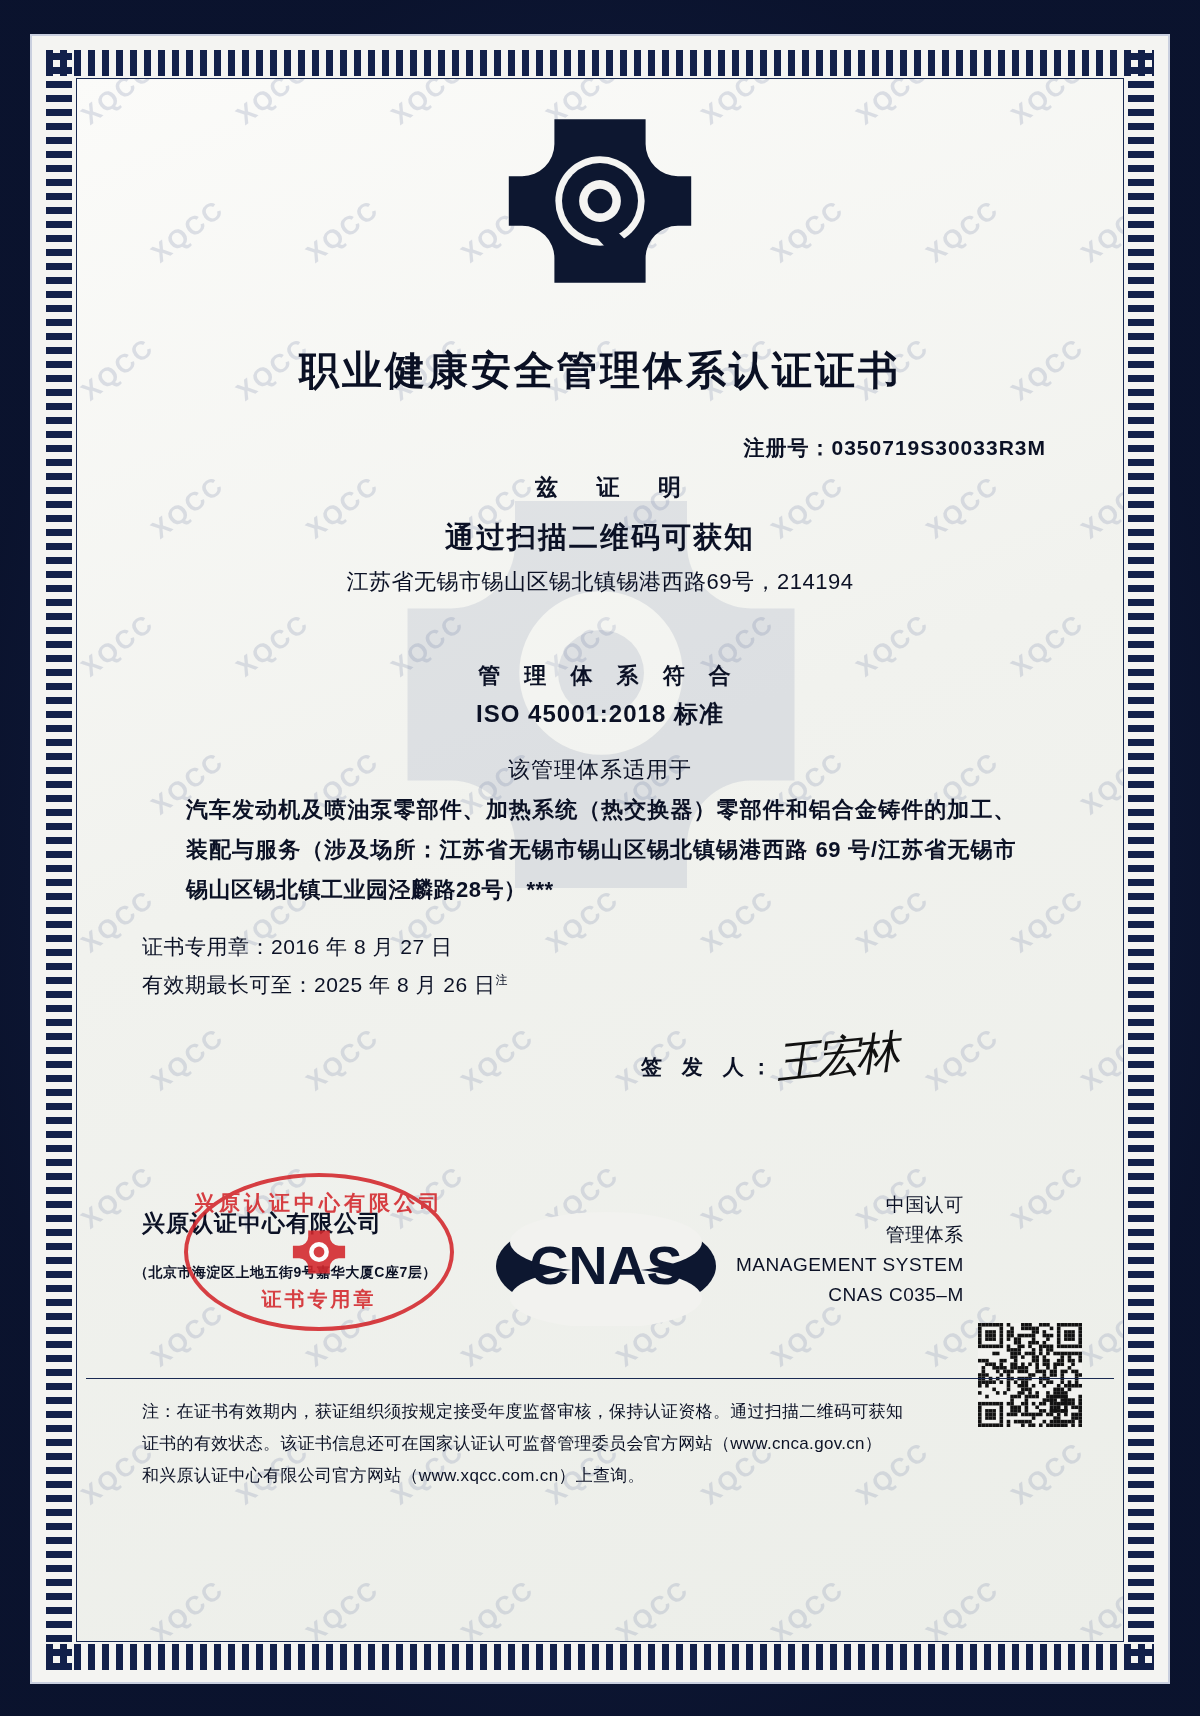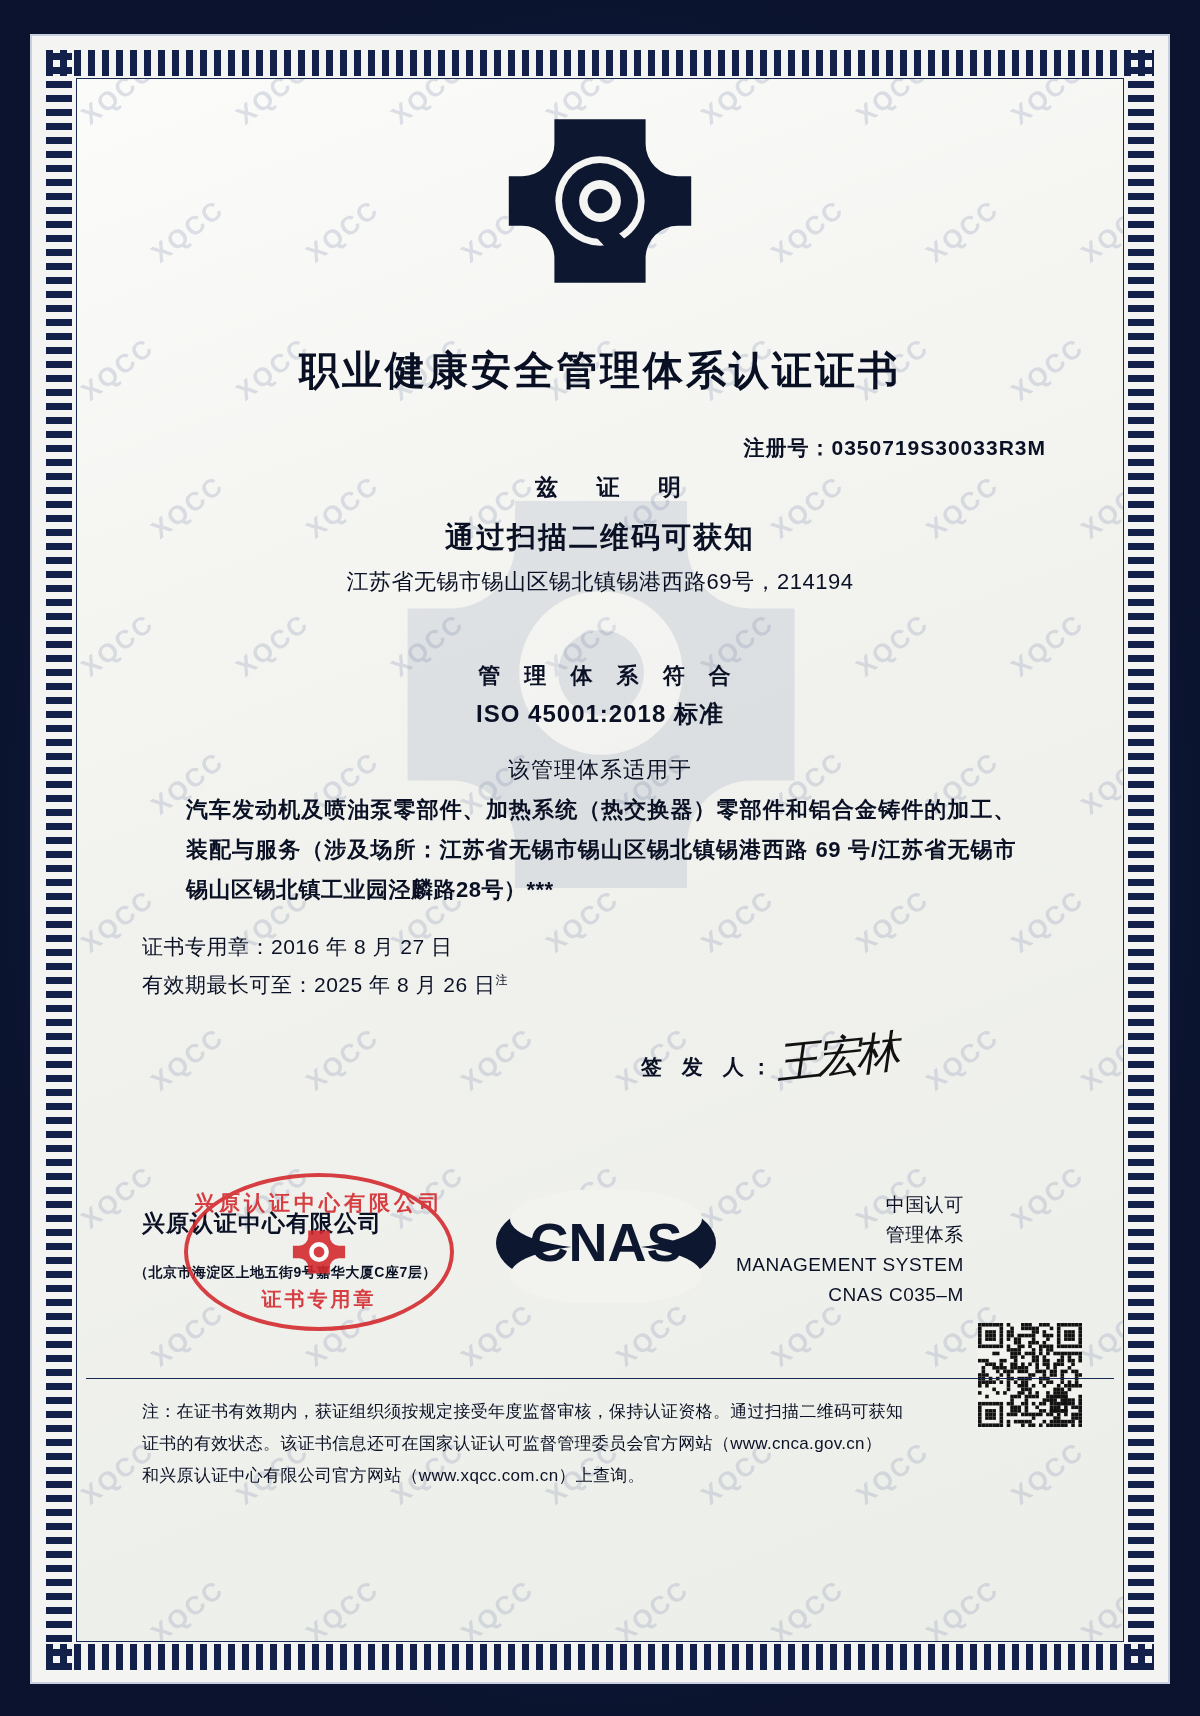--- a/index.html
+++ b/index.html
@@ -308,21 +308,21 @@
     left: 50%;
     top: 50%;
     transform: translate(-50%,-50%);
     width: 54px; height: 54px;
   }
 
   
   .cnas-wrap {
     position: absolute;
     left: 415px;
-    top: 1105px;
+    top: 1128px;
     width: 230px;
     height: 120px;
   }
   .cnas-info {
     position: absolute;
     left: 660px;
     top: 1112px;
     font-size: 19px;
     line-height: 30px;
     letter-spacing: 0.5px;

